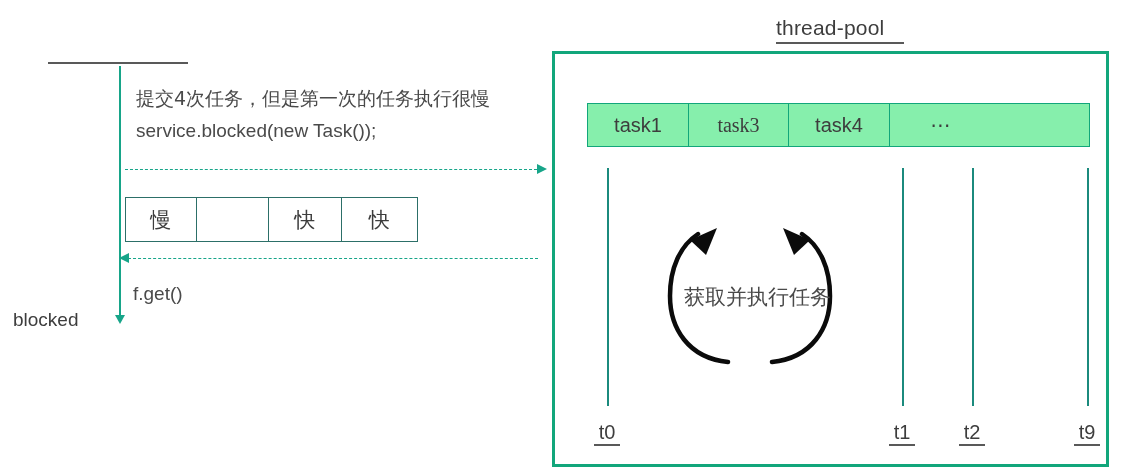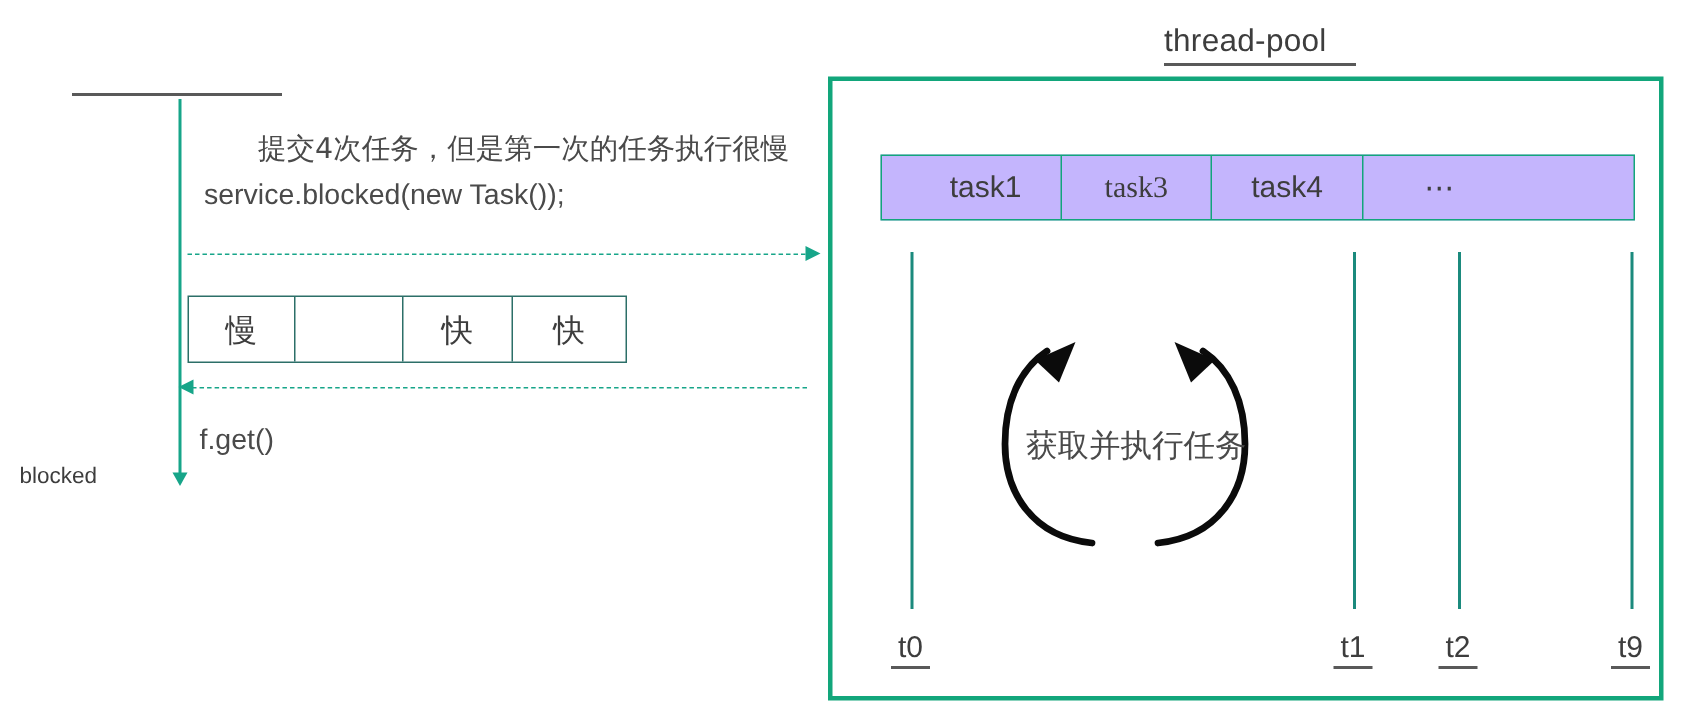--- a/index.html
+++ b/index.html
@@ -45,21 +45,21 @@
   }
 
   
   .note {
     font-size: 19px;
     color: #4a4a4a;
     white-space: nowrap;
   }
   .note-cjk { font-family: "DejaVu Sans", sans-serif; }
   .blocked-label {
-    font-size: 15px;
+    font-size: 19px;
     color: #3d3d3d;
     white-space: nowrap;
   }
 
   
   .dashed-line {
     height: 0;
     border-top: 1.6px dashed #17a589;
   }
   .arrow-right {
@@ -102,22 +102,21 @@
   }
   .queue-label {
     font-size: 21px;
     color: #3d3d3d;
     white-space: nowrap;
   }
   .queue-strip {
     display: flex;
     border: 1.5px solid #12a67b;
     box-sizing: border-box;
-    background: #c4b5fd;
-    padding-left: 19px;
+    background: #86efac;
   }
   .queue-strip .qcell {
     box-sizing: border-box;
     border-right: 1.5px solid #12a67b;
     display: flex;
     align-items: center;
     justify-content: center;
     font-size: 20px;
     color: #3d3d3d;
   }
@@ -151,21 +150,21 @@
 </head>
 <body>
 
 <div id="canvas">
 
   <div class="abs title-underline" style="left:48px; top:62px; width:140px;"></div>
 
   <div class="abs lifeline" style="left:119px; top:66px; height:251px;"></div>
   <div class="abs lifeline-arrow" style="left:115px; top:315px;"></div>
 
-  <div class="abs note note-cjk" style="left:136px; top:86px;margin-left:36px;">提交4次任务，但是第一次的任务执行很慢</div>
+  <div class="abs note note-cjk" style="left:136px; top:86px;">提交4次任务，但是第一次的任务执行很慢</div>
   <div class="abs note" style="left:136px; top:120px;">service.blocked(new Task());</div>
 
   <div class="abs dashed-line" style="left:125px; top:169px; width:412px;"></div>
   <div class="abs arrow-right" style="left:537px; top:164px;"></div>
 
   <div class="abs cell-strip" style="left:125px; top:197px; width:293px; height:45px;">
     <div class="cell" style="width:71px;">慢</div>
     <div class="cell" style="width:73px;"></div>
     <div class="cell" style="width:73px;">快</div>
     <div class="cell" style="width:76px;">快</div>

